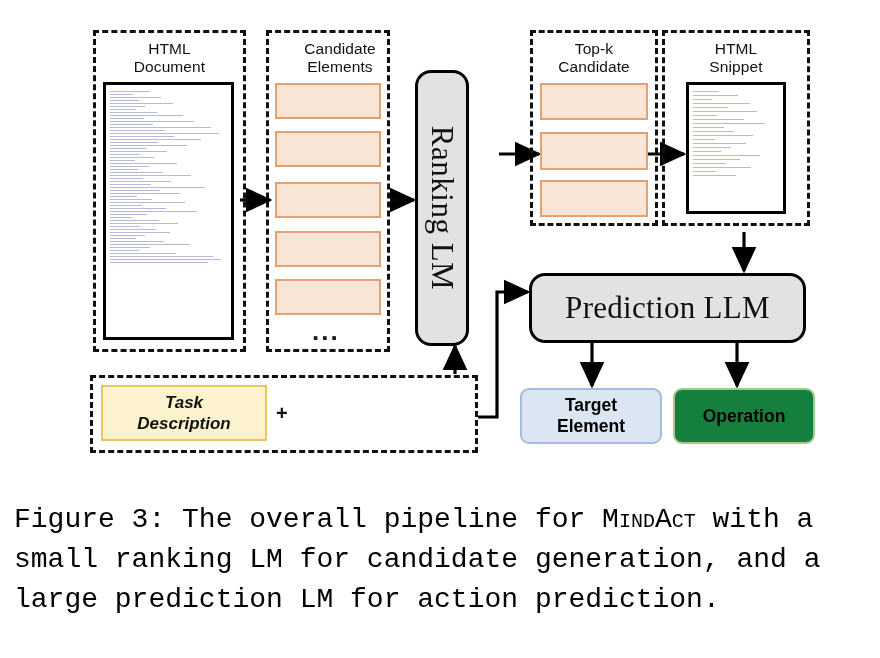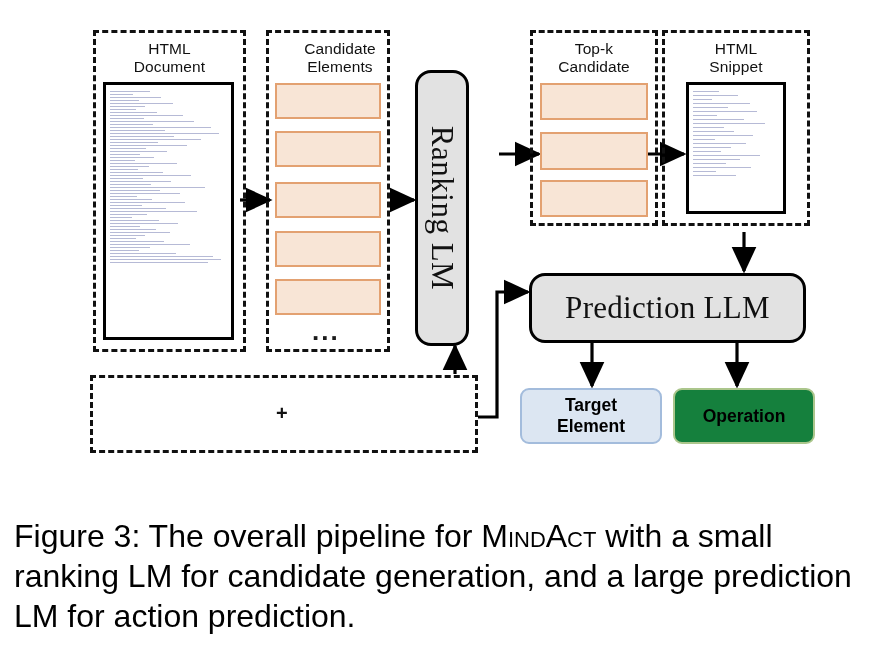--- a/index.html
+++ b/index.html
@@ -117,26 +117,25 @@
     font-size:20px;
     color:#111;
   }
 
   svg.arrows{position:absolute;left:0;top:0;width:880px;height:480px;pointer-events:none;}
 
   
   #caption{
     position:absolute;
     left:14px;top:500px;width:856px;
-    font-family:Liberation Sans, sans-serif;
-    font-size:32px;
+    font-family:Liberation Mono, monospace;
+    font-size:28px;
     line-height:40px;
     color:#000;
     text-align:left;
-    margin-top:16px;
   }
   #caption .sc{font-variant:small-caps;}
 </style>
 </head>
 <body>
 
 <div id="figure">
 
   <svg class="arrows" viewBox="0 0 880 480">
     <defs>
@@ -282,20 +281,22 @@
     <div class="ln" style="width:27%"></div>
       <div class="ln" style="width:50%"></div>
   </div>
 
   <div class="abs model horizontal" style="left:529px;top:273px;width:277px;height:70px;text-align:center;">
     <span>Prediction LLM</span>
   </div>
 
   <div class="abs dashed-group" style="left:90px;top:375px;width:388px;height:78px;">
   </div>
+  <div class="abs ychip" style="left:101px;top:385px;width:166px;height:56px;">Task
+Description</div>
   <div class="plus" style="left:276px;top:402px;">+</div>
 
   <div class="abs outchip blue" style="left:520px;top:388px;width:142px;height:56px;">Target
 Element</div>
   <div class="abs outchip green" style="left:673px;top:388px;width:142px;height:56px;">Operation</div>
 
   <div id="caption">
     <span>Figure 3:</span><span> The overall pipeline for </span><span class="sc">MindAct</span><span> with a small ranking LM for candidate generation, and a large prediction LM for action prediction.</span>
   </div>
 

